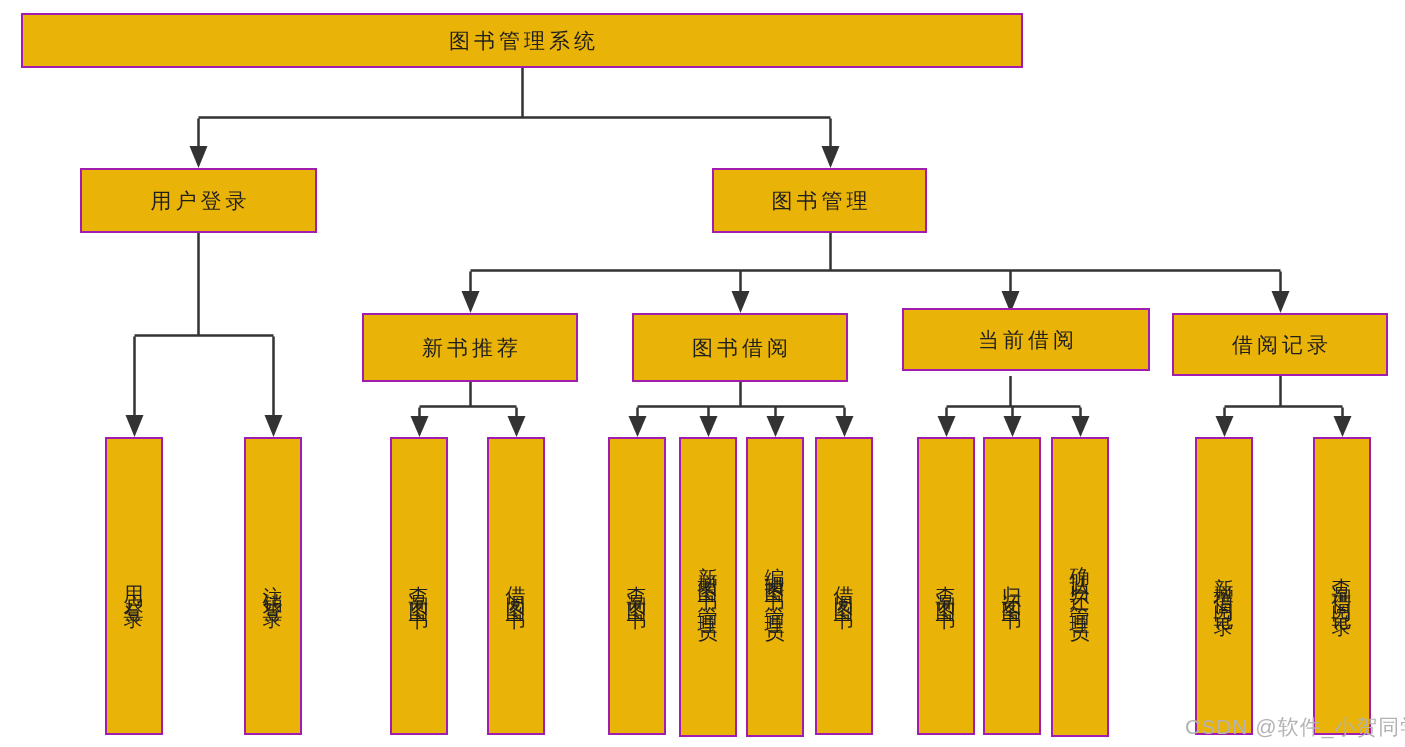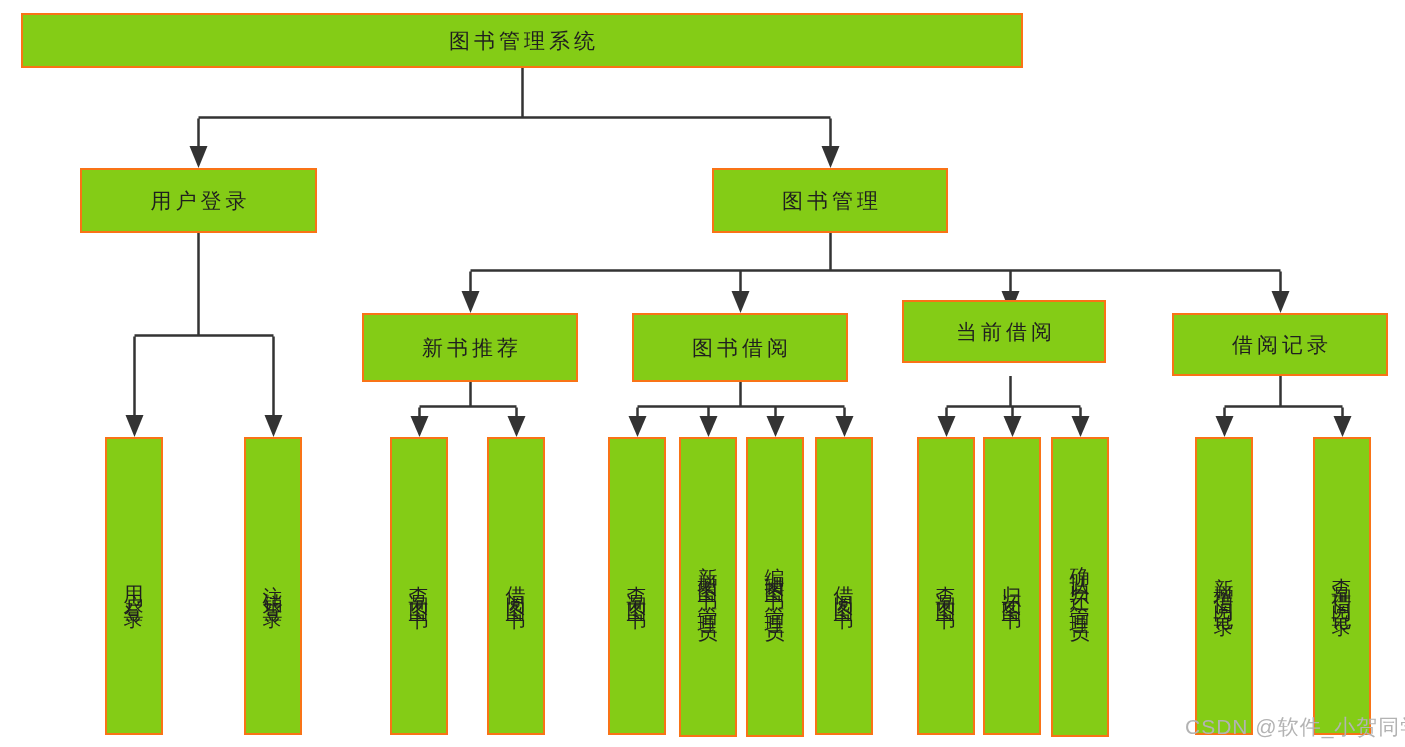--- a/index.html
+++ b/index.html
@@ -2,21 +2,21 @@
 <html><head>
 <meta charset="utf-8">
 <style>
   html,body{margin:0;padding:0;background:#ffffff;}
   .stage{
     position:relative;width:1405px;height:747px;background:#ffffff;overflow:hidden;
     font-family:"Liberation Sans",sans-serif;
   }
   .connectors{position:absolute;left:0;top:0;z-index:1;}
   .box{
-    position:absolute;box-sizing:border-box;border:2px solid #f97316;background:#84cc16;
+    position:absolute;box-sizing:border-box;border:2px solid #a21caf;background:#eab308;
     display:flex;align-items:center;justify-content:center;color:#1f1f1f;z-index:2;
   }
   .h{font-size:21px;letter-spacing:4px;text-indent:4px;}
   .root{font-size:21px;}
   .v span{
     writing-mode:vertical-rl;text-orientation:mixed;
     font-size:20px;letter-spacing:8px;line-height:1;white-space:nowrap;
   }
   .watermark{
     position:absolute;left:1185px;top:713px;z-index:3;
@@ -57,25 +57,25 @@
       <polygon points="1003.5,416 1021.5,416 1012.5,437"></polygon>
       <polygon points="1071.5,416 1089.5,416 1080.5,437"></polygon>
       <polygon points="1215.5,416 1233.5,416 1224.5,437"></polygon>
       <polygon points="1333.5,416 1351.5,416 1342.5,437"></polygon>
     </g>
   </svg>
 
   <div class="box h root" style="left:21px;top:13px;width:1002px;height:55px;">图书管理系统</div>
 
   <div class="box h" style="left:80px;top:168px;width:237px;height:65px;">用户登录</div>
-  <div class="box h" style="left:712px;top:168px;width:236px;height:65px;">图书管理</div>
+  <div class="box h" style="left:712px;top:168px;width:215px;height:65px;">图书管理</div>
 
   <div class="box h" style="left:362px;top:313px;width:216px;height:69px;">新书推荐</div>
   <div class="box h" style="left:632px;top:313px;width:216px;height:69px;">图书借阅</div>
-  <div class="box h" style="left:902px;top:300px;width:204px;height:63px;">当前借阅</div>
+  <div class="box h" style="left:902px;top:308px;width:248px;height:63px;">当前借阅</div>
   <div class="box h" style="left:1172px;top:313px;width:216px;height:63px;">借阅记录</div>
 
   <div class="box v" style="left:105px;top:437px;width:58px;height:298px;">
     <span>用户登录</span>
   </div>
   <div class="box v" style="left:244px;top:437px;width:58px;height:298px;">
     <span>注销登录</span>
   </div>
 
   <div class="box v" style="left:390px;top:437px;width:58px;height:298px;">

